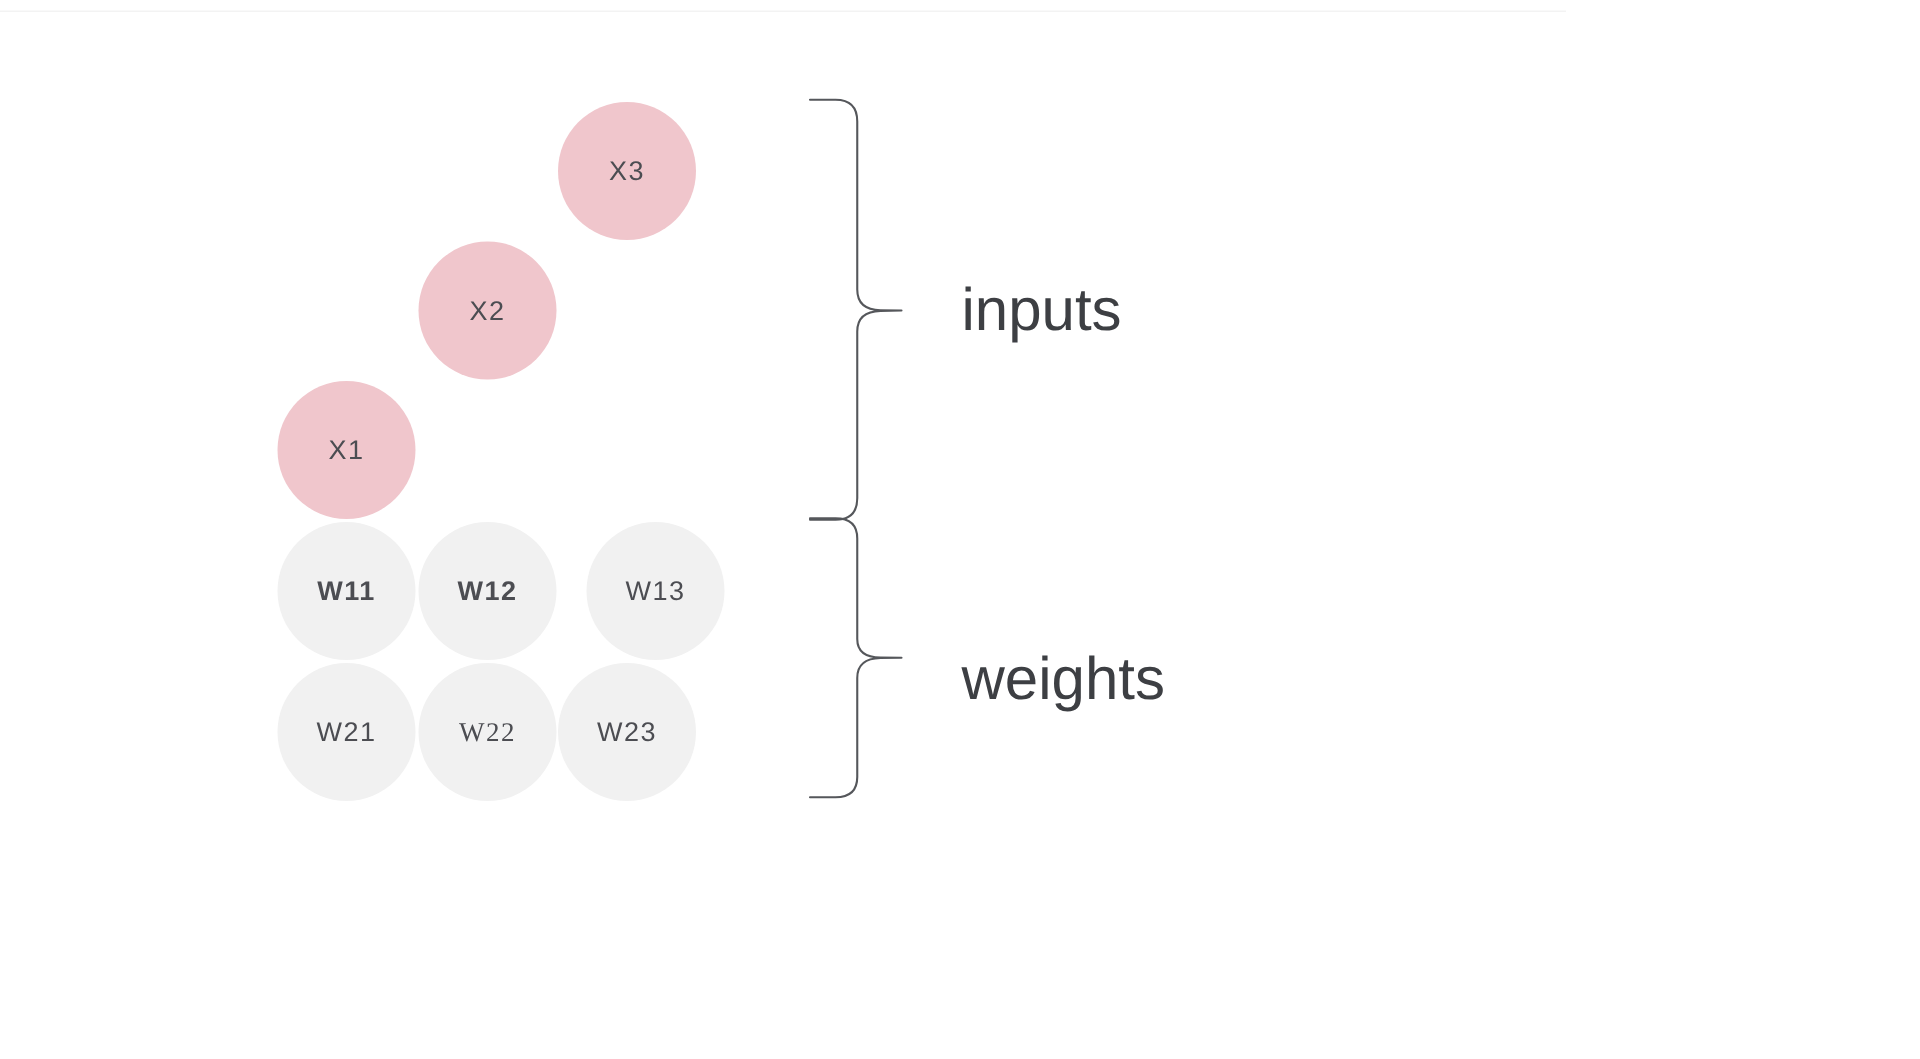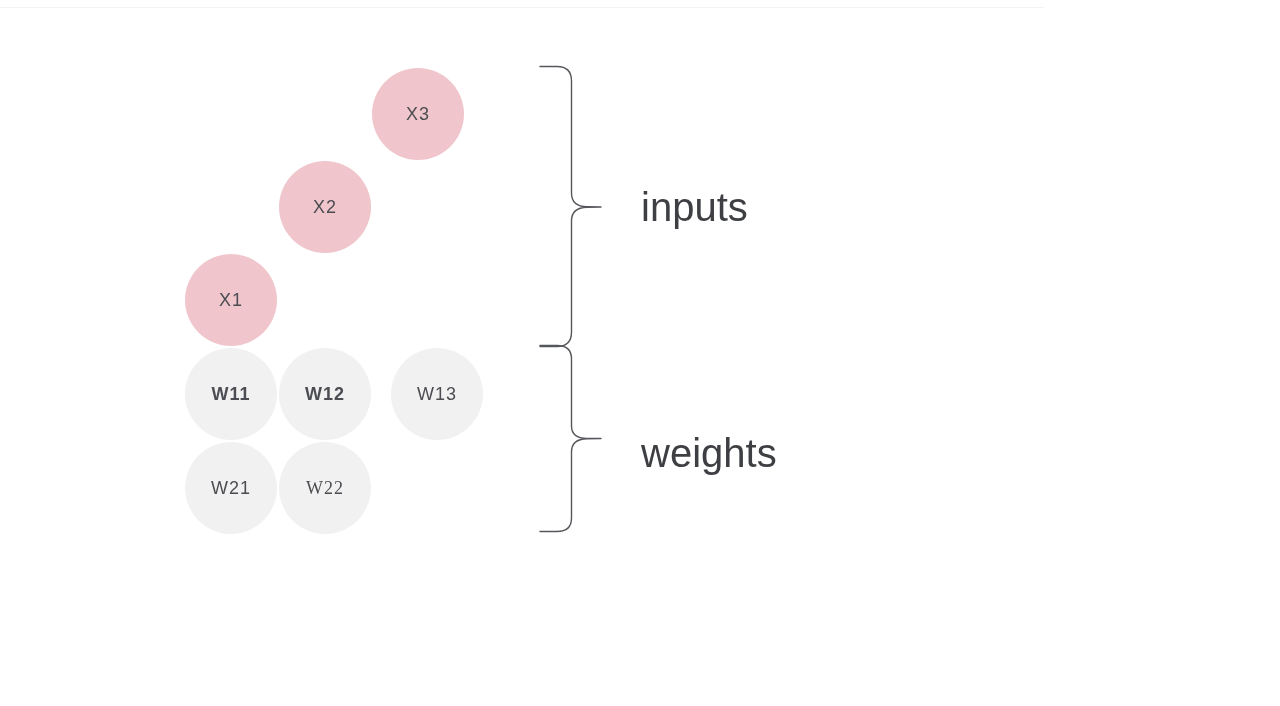--- a/index.html
+++ b/index.html
@@ -99,20 +99,23 @@
   </div>
   <div class="node weight-node n-w13">
     <span>W13</span>
   </div>
   <div class="node weight-node n-w21">
     <span>W21</span>
   </div>
   <div class="node weight-node n-w22">
     <span>W22</span>
   </div>
+  <div class="node weight-node n-w23">
+    <span>W23</span>
+  </div>
 
   <svg class="braces" viewBox="0 0 1280 706" aria-hidden="true">
     <path class="brace" d="M 540 66.5 H 557 Q 571.5 66.5 571.5 81 V 193 Q 571.5 206.5 587 206.8 L 601 207 L 587 207.3 Q 571.5 207.6 571.5 221 V 332 Q 571.5 346.5 557 346.5 H 540"></path>
     <path class="brace" d="M 540 345.5 H 557 Q 571.5 345.5 571.5 359 V 426 Q 571.5 438.2 587 438.4 L 601 438.5 L 587 438.7 Q 571.5 439 571.5 452 V 518 Q 571.5 531.5 557 531.5 H 540"></path>
   </svg>
 
   <div class="group-label label-inputs">inputs</div>
   <div class="group-label label-weights">weights</div>
 
 </div>

